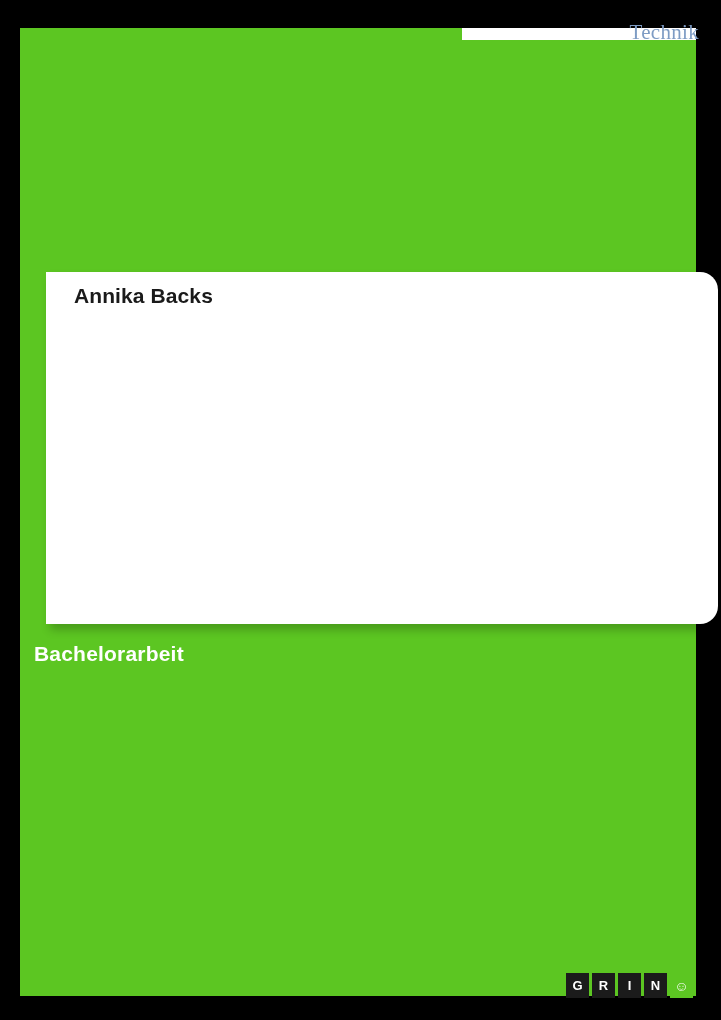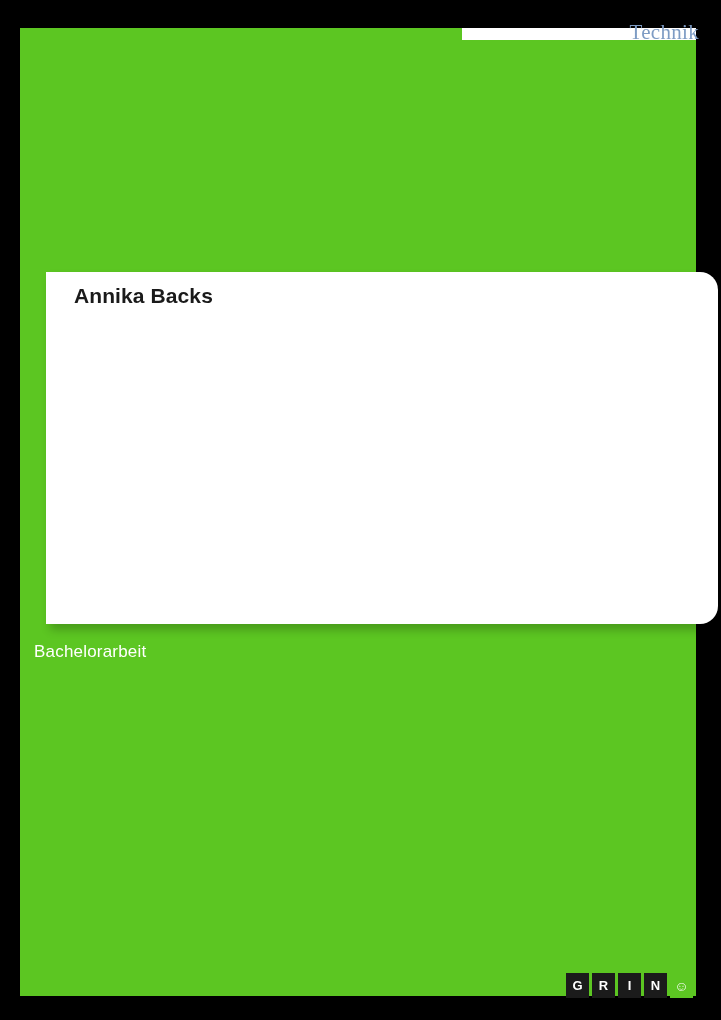--- a/index.html
+++ b/index.html
@@ -74,22 +74,22 @@
     width: 590px;
     font-family: "Liberation Serif", serif;
     font-size: 29px;
     line-height: 1.32;
     color: #000000;
   }
   .subtitle-type {
     position: absolute;
     left: 34px;
     top: 642px;
-    font-size: 17px;
-    font-weight: normal;
+    font-size: 21px;
+    font-weight: bold;
     color: #ffffff;
     letter-spacing: 0.2px;
   }
   
   .logo {
     position: absolute;
     right: 28px;
     bottom: 22px;
     display: flex;
     gap: 3px;

